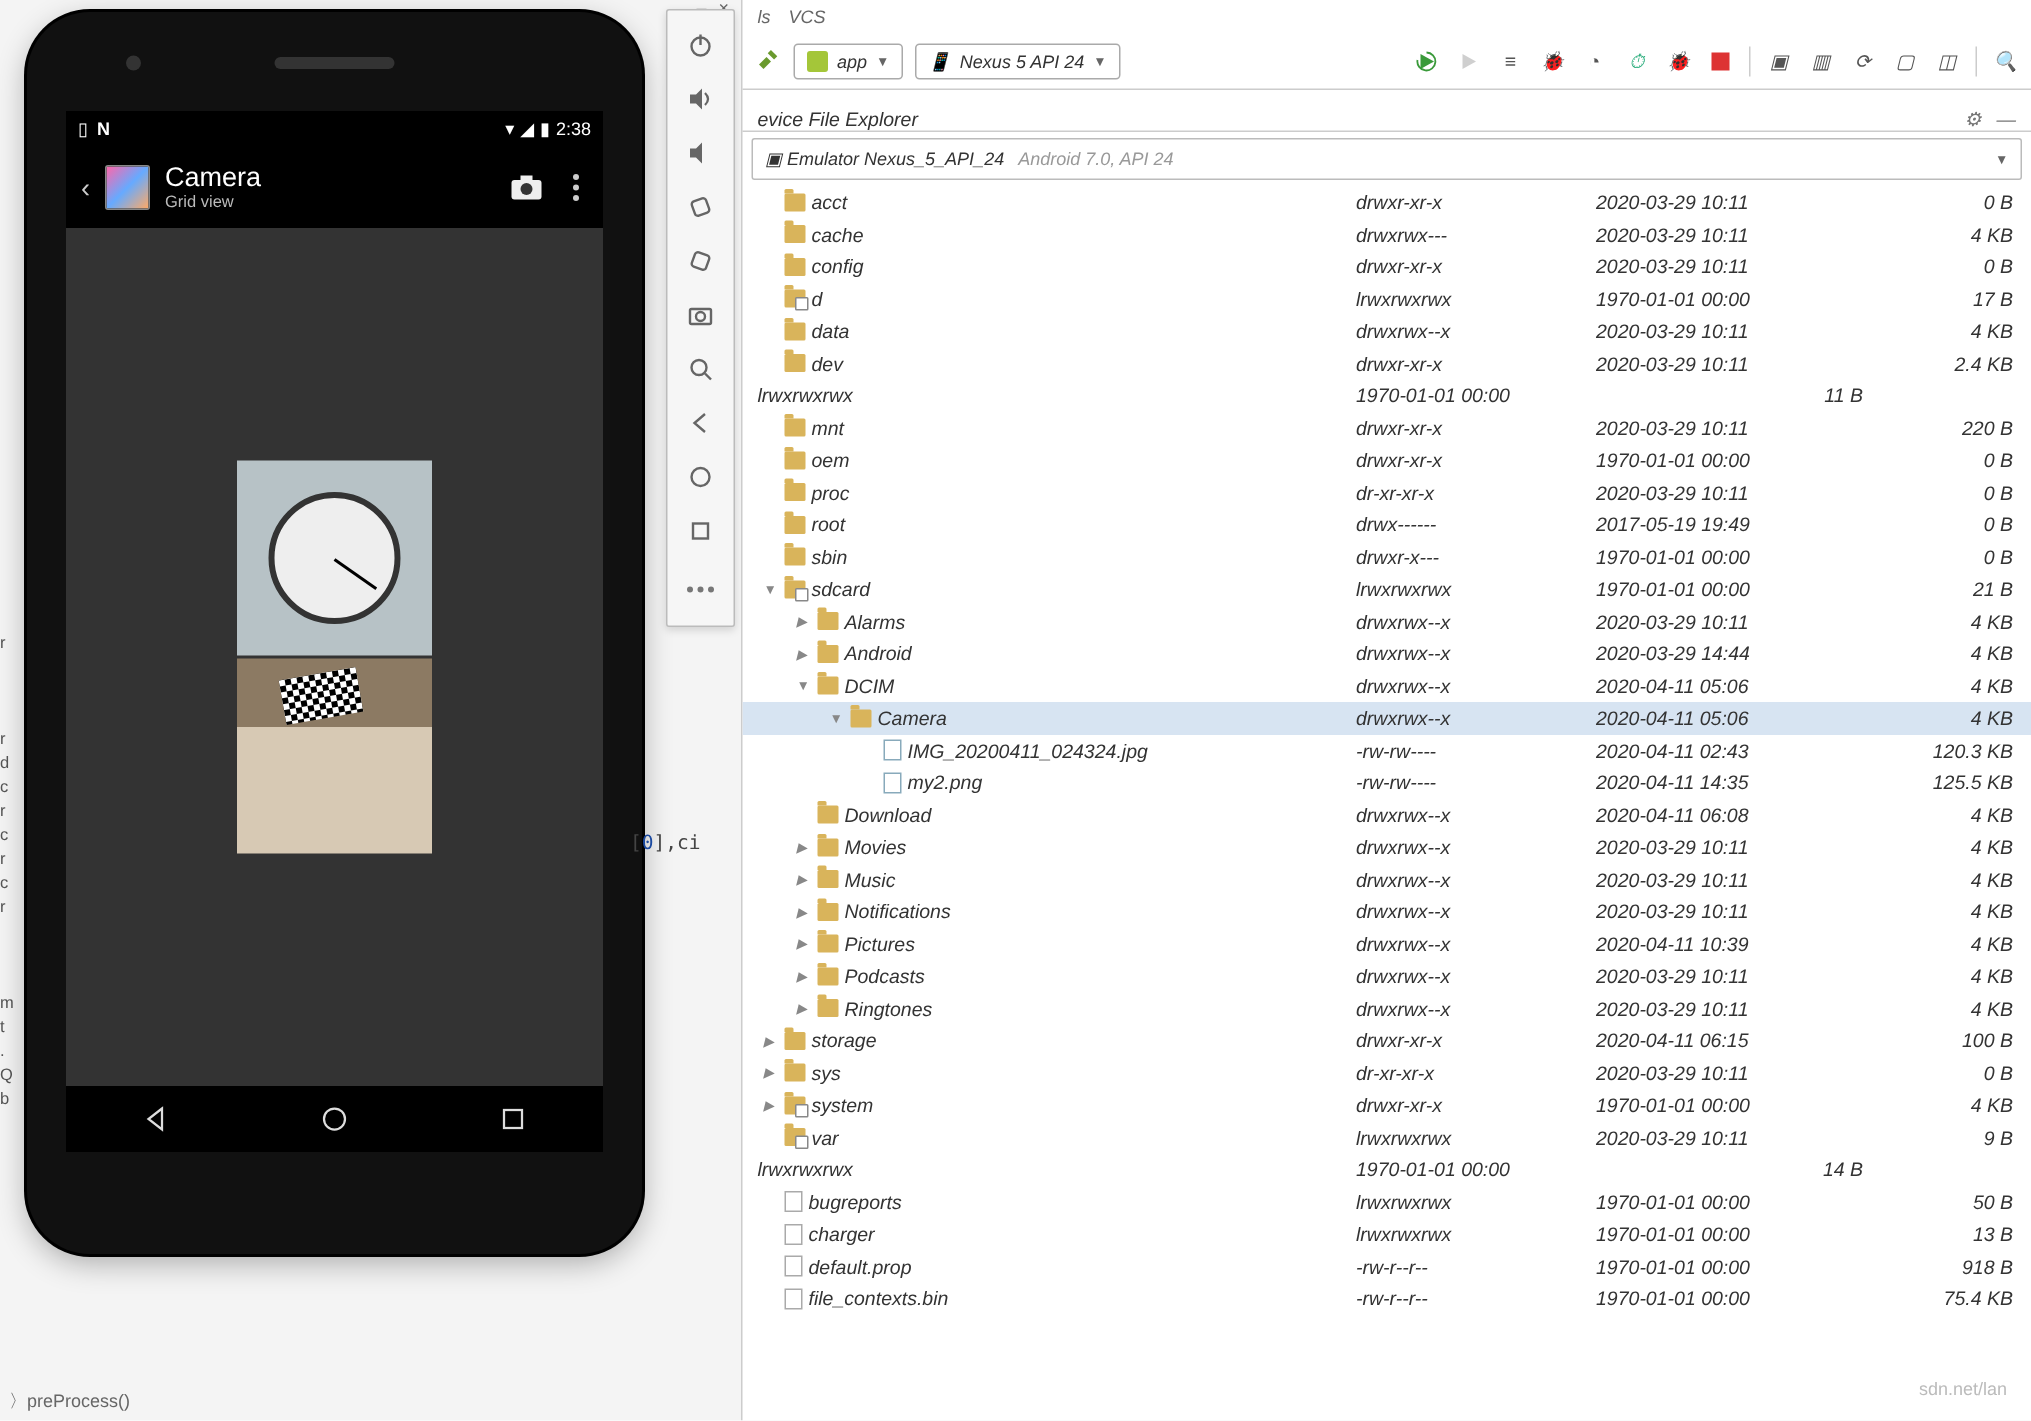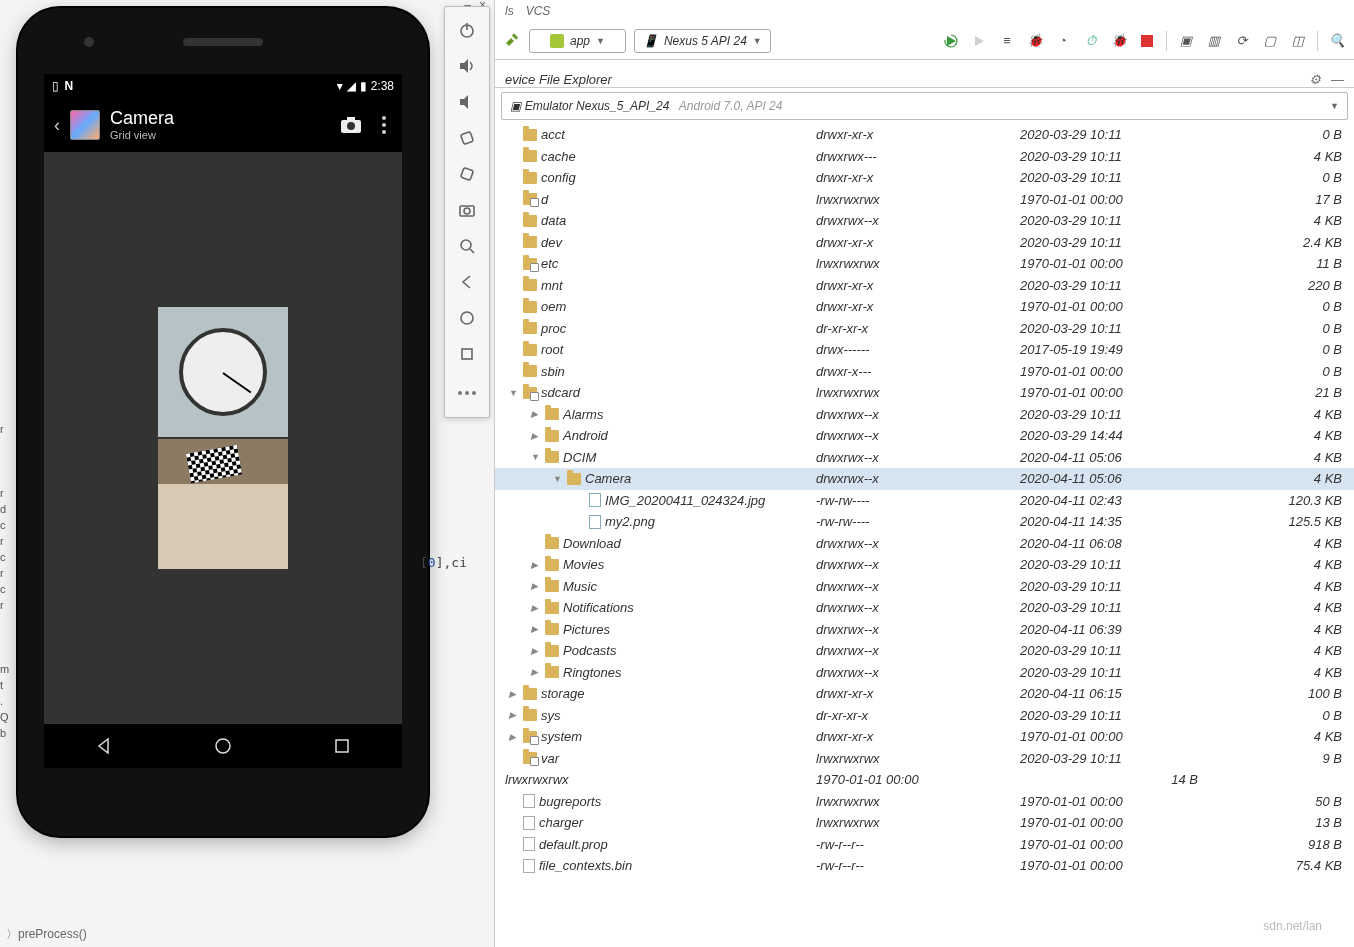--- a/index.html
+++ b/index.html
@@ -39,54 +39,54 @@
 .emu-toolbar { position:absolute; left:444px; top:6px; width:46px; background:#f6f6f6; border:1px solid #bbb; border-radius:2px; padding:6px 0 10px; display:flex; flex-direction:column; align-items:center; gap:2px; box-shadow:0 2px 6px rgba(0,0,0,.15);}
 .emu-titlebar{ position:absolute; left:444px; top:-2px; width:46px; height:18px; display:flex; justify-content:flex-end; gap:8px; padding-right:4px; font-size:12px; color:#666;}
 .emu-btn { width:34px; height:34px; display:flex; align-items:center; justify-content:center; color:#666; border-radius:3px;}
 .emu-dots{ display:flex; gap:3px; margin-top:6px;}
 .emu-dots span{width:4px;height:4px;background:#777;border-radius:50%;}
 
 
 .ide { position:absolute; left:494px; right:0; top:0; bottom:0; background:#fff; border-left:1px solid #ccc;font-style:italic;}
 .ide-menu-fragment{ height:22px; padding-left:10px; font-size:12px; color:#666; display:flex; align-items:center; gap:12px;}
 .ide-toolbar { height:38px; border-bottom:1px solid #ccc; display:flex; align-items:center; padding:0 8px; gap:8px;}
-.run-config{ height:24px; border:1px solid #aaa; border-radius:3px; display:flex; align-items:center; padding:0 20px; gap:6px; font-size:12px; background:#fff;}
+.run-config{ height:24px; border:1px solid #aaa; border-radius:3px; display:flex; align-items:center; padding:0 8px; gap:6px; font-size:12px; background:#fff;}
 .run-config.app::before{content:""; width:14px;height:14px;background:#a4c639;border-radius:2px;}
 .device-sel{ height:24px; border:1px solid #aaa; border-radius:3px; display:flex; align-items:center; padding:0 8px; gap:6px; font-size:12px; background:#fff;}
 .tb-icons{ display:flex; gap:10px; margin-left:auto; align-items:center;}
 .tb-icon{ width:18px;height:18px; display:flex;align-items:center;justify-content:center; color:#555;}
 .tb-icon.stop{ width:12px;height:12px;background:#d33;}
 .tb-icon.green{ color:#3a3; }
 
 .panel-header{ height:28px; display:flex; align-items:flex-end; padding:0 10px; font-size:13px; color:#333; border-bottom:1px solid #ccc; justify-content:space-between;}
 .panel-header-right{ display:flex; gap:10px; color:#777;}
 .device-row{ height:28px; border:1px solid #bbb; margin:4px 6px; border-radius:2px; display:flex; align-items:center; padding:0 8px; font-size:12px; justify-content:space-between;}
 .device-row span.gray{ color:#999; margin-left:6px;}
 .tree-header{ display:grid; grid-template-columns: 1fr 160px 190px 100px; height:26px; align-items:center; border-bottom:1px solid #ccc; padding-left:10px; font-size:12px; color:#333; background:#fff;}
 .tree-header div{ border-right:1px solid #e8e8e8; height:100%; display:flex; align-items:center;}
 .tree-header div:last-child{justify-content:flex-end; padding-right:12px; border-right:none;}
 .tree-body{ overflow:auto; height:calc(100% - 22px - 38px - 28px - 36px - 26px); font-size:13px;}
-.row{ display:grid; grid-template-columns: 1fr 160px 190px 100px; height:21.5px; align-items:center; padding-left:10px;gap:44px;}
+.row{ display:grid; grid-template-columns: 1fr 160px 190px 100px; height:21.5px; align-items:center; padding-left:10px;}
 .row.sel{ background:#d7e4f2;}
 .row .name{ display:flex; align-items:center; gap:4px; white-space:nowrap;}
 .row .size{ text-align:right; padding-right:12px;}
 .tri{ width:10px; display:inline-block; color:#888; font-size:9px;}
 .tri.open::before{content:"▼";}
 .tri.closed::before{content:"▶";}
 .tri.none::before{content:" ";}
 .folder-ico{ width:14px;height:12px;background:#d9b45b;border-radius:1px; position:relative;}
 .folder-ico::before{content:"";position:absolute;top:-3px;left:0;width:6px;height:3px;background:#d9b45b;border-radius:1px 1px 0 0;}
 .folder-ico.link::after{content:"";position:absolute;bottom:-2px;right:-2px;width:7px;height:7px;background:#fff;border:1px solid #888;border-radius:1px;}
 .file-ico{ width:12px;height:14px;background:#fff;border:1px solid #8ab;}
 .file-ico.unk{ border-color:#aaa;}
 .indent{ display:inline-block;}
 
 .code-frag{ position:absolute; left:420px; top:555px; font-family:monospace; font-size:13px; color:#444;}
 .code-frag .num{color:#1a49a0;}
-.watermark{ position:absolute; right:32px; bottom:14px; color:#bbb; font-size:12px;}
+.watermark{ position:absolute; right:16px; bottom:14px; color:#bbb; font-size:12px;}
 .breadcrumb{ position:absolute; left:6px; bottom:4px; font-size:12px; color:#666;}
 
 svg{ display:block;}
 .caret-down{ font-size:9px; color:#666;}
 </style>
 </head>
 <body>
 
 <div class="left-gutter" id="lg">
     <div>r</div>
@@ -383,26 +383,20 @@
           <span class="indent" style="width: 0px;"></span>
           <span class="tri none"></span>
           <span class="folder-ico"></span>
           <span>dev</span>
         </div>
         <div>drwxr-xr-x</div>
         <div>2020-03-29 10:11</div>
         <div class="size">2.4 KB</div>
       </div>
       <div class="row">
-        <div class="name">
-          <span class="indent" style="width: 0px;"></span>
-          <span class="tri none"></span>
-          <span class="folder-ico link"></span>
-          <span>etc</span>
-        </div>
         <div>lrwxrwxrwx</div>
         <div>1970-01-01 00:00</div>
         <div class="size">11 B</div>
       </div>
       <div class="row">
         <div class="name">
           <span class="indent" style="width: 0px;"></span>
           <span class="tri none"></span>
           <span class="folder-ico"></span>
           <span>mnt</span>
@@ -577,21 +571,21 @@
         <div class="size">4 KB</div>
       </div>
       <div class="row">
         <div class="name">
           <span class="indent" style="width: 22px;"></span>
           <span class="tri closed"></span>
           <span class="folder-ico"></span>
           <span>Pictures</span>
         </div>
         <div>drwxrwx--x</div>
-        <div>2020-04-11 06:39</div>
+        <div>2020-04-11 10:39</div>
         <div class="size">4 KB</div>
       </div>
       <div class="row">
         <div class="name">
           <span class="indent" style="width: 22px;"></span>
           <span class="tri closed"></span>
           <span class="folder-ico"></span>
           <span>Podcasts</span>
         </div>
         <div>drwxrwx--x</div>

